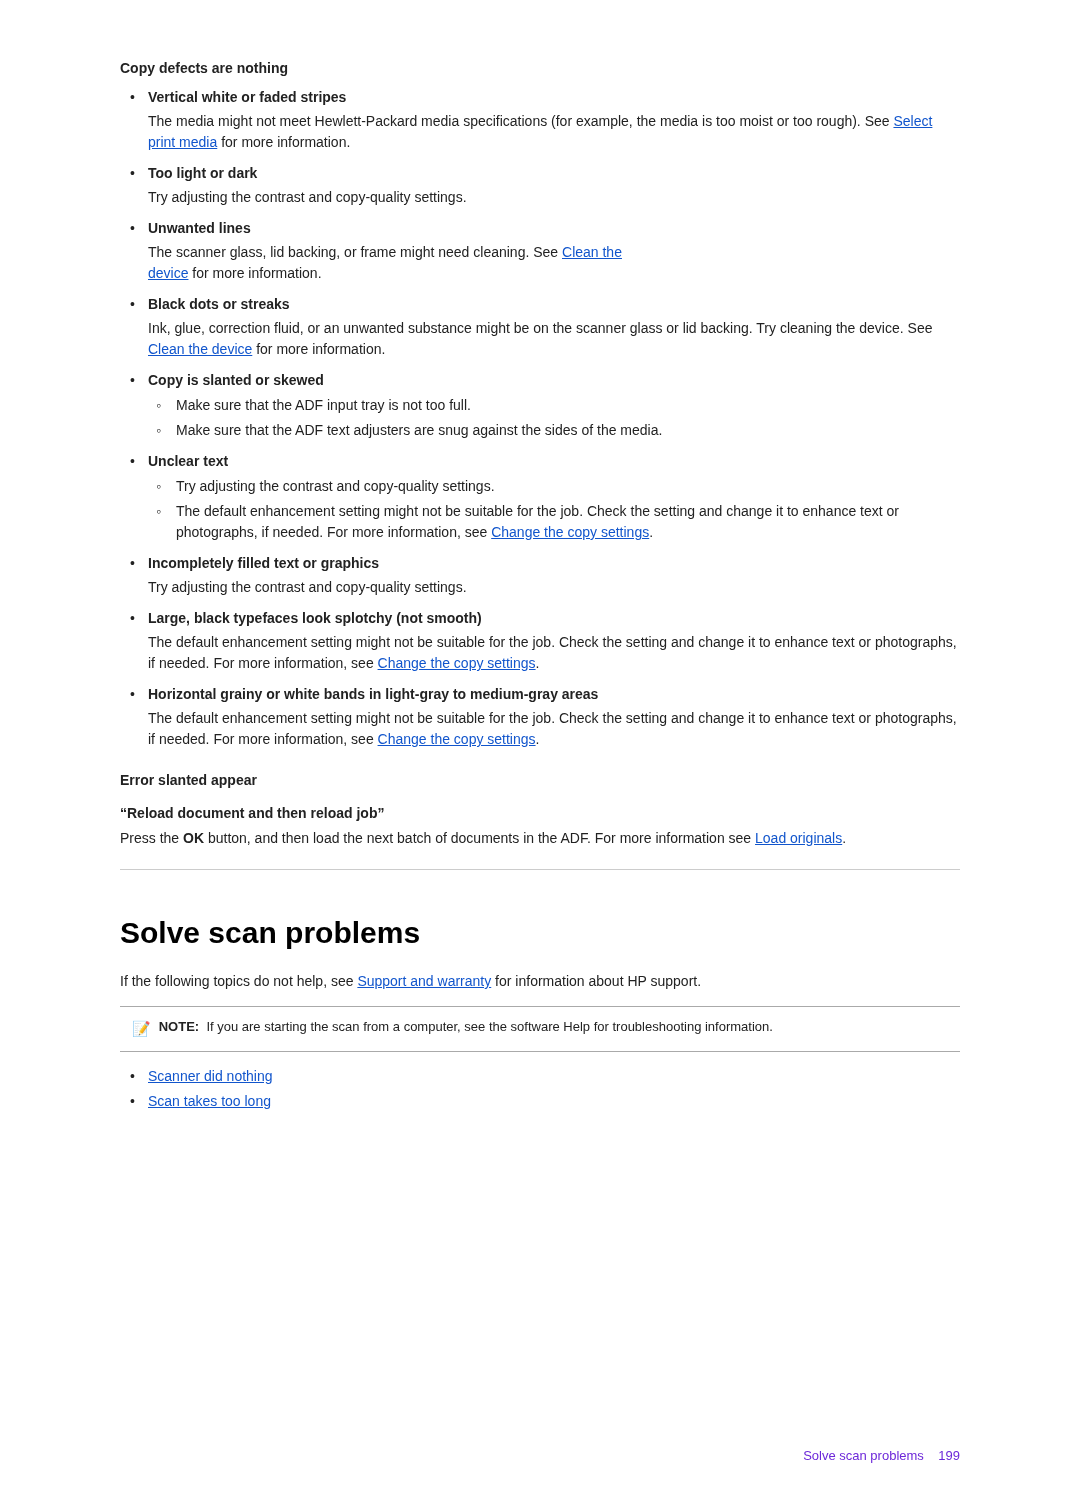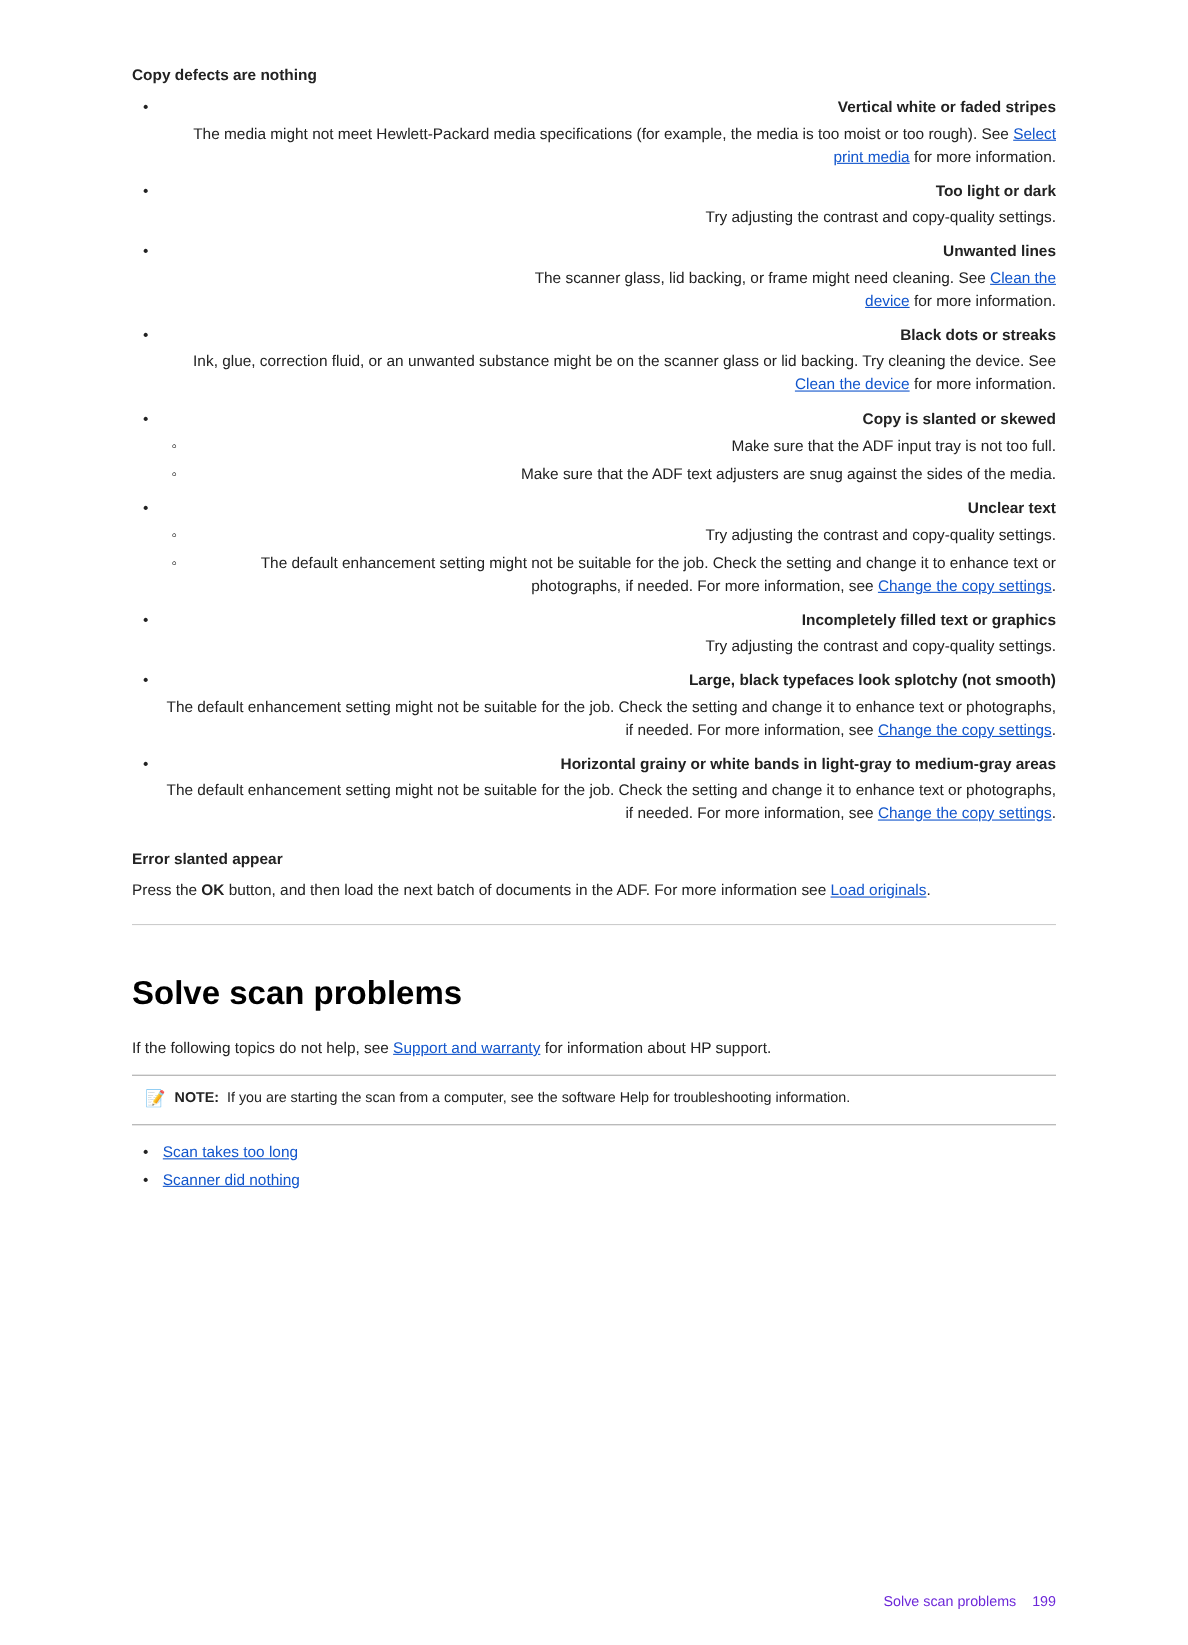--- a/index.html
+++ b/index.html
@@ -29,21 +29,20 @@
     .bullet-list {
       list-style: none;
       padding-left: 0;
       margin-bottom: 6px;
     }
 
     .bullet-list > li {
       padding-left: 28px;
       position: relative;
       margin-bottom: 10px;
-      text-align: right;
     }
 
     .bullet-list > li::before {
       content: "•";
       position: absolute;
       left: 10px;
       top: 0;
     }
 
     .bullet-item-title {
@@ -226,20 +225,21 @@
       <div class="body-text">
         The default enhancement setting might not be suitable for the job. Check the setting and change it to enhance text or photographs, if needed. For more information, see <a href="#">Change the copy settings</a>.
       </div>
     </li>
 
   </ul>
 </section>
 
 <section style="margin-top: 20px;">
   <h2 class="section-heading">Error slanted appear</h2>
+  <div class="error-sub-heading">“Reload document and then reload job”</div>
   <div class="body-text">
     Press the <strong>OK</strong> button, and then load the next batch of documents in the ADF. For more information see <a href="#">Load originals</a>.
   </div>
 </section>
 
 <section>
   <hr class="divider">
   <h1 class="solve-scan-heading">Solve scan problems</h1>
 
   <p class="intro-text">
@@ -249,23 +249,23 @@
   <div class="note-box">
     <div class="note-icon">📝</div>
     <div class="note-text">
       <strong>NOTE:</strong>
       &nbsp;<span>If you are starting the scan from a computer, see the software Help for troubleshooting information.</span>
     </div>
   </div>
 
   <ul class="links-list">
     <li>
+      <a href="#">Scanner did nothing</a>
+    </li>
+    <li>
       <a href="#">Scan takes too long</a>
-    </li>
-    <li>
-      <a href="#">Scanner did nothing</a>
     </li>
   </ul>
 </section>
 
 <div class="page-footer">
   <span>Solve scan problems</span>&nbsp;&nbsp;&nbsp;&nbsp;<span>199</span>
 </div>
 
 </body></html>

